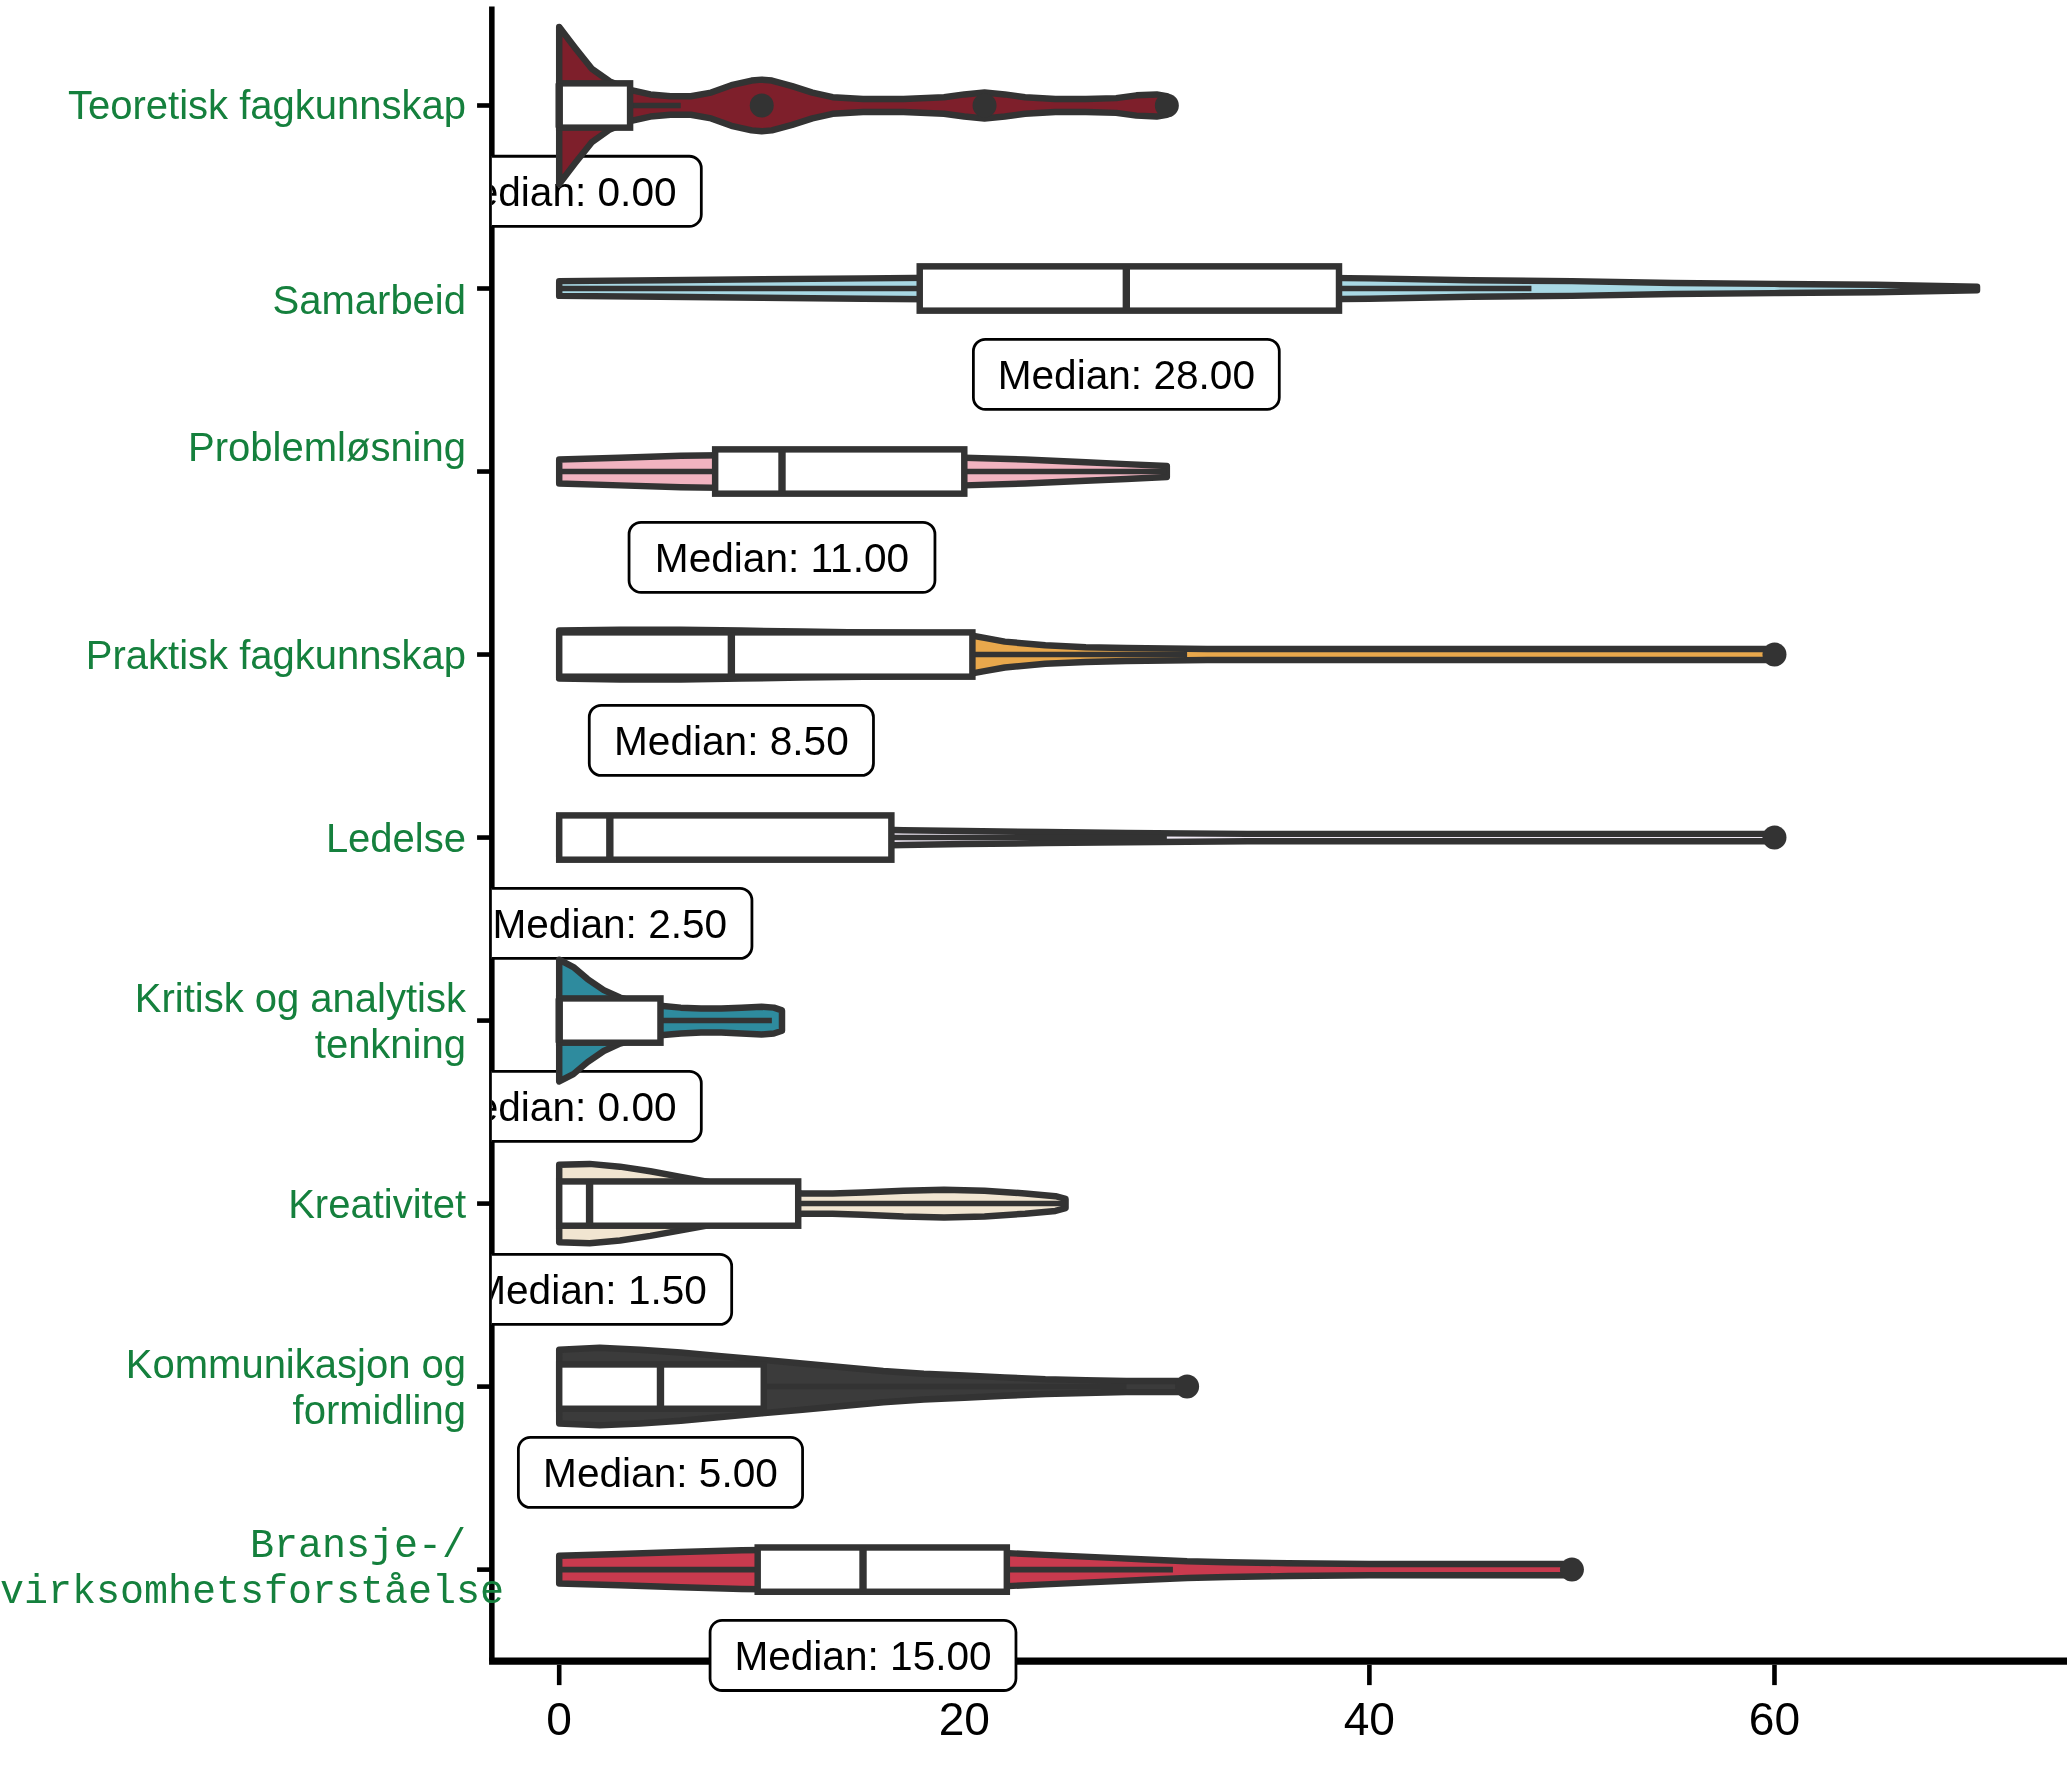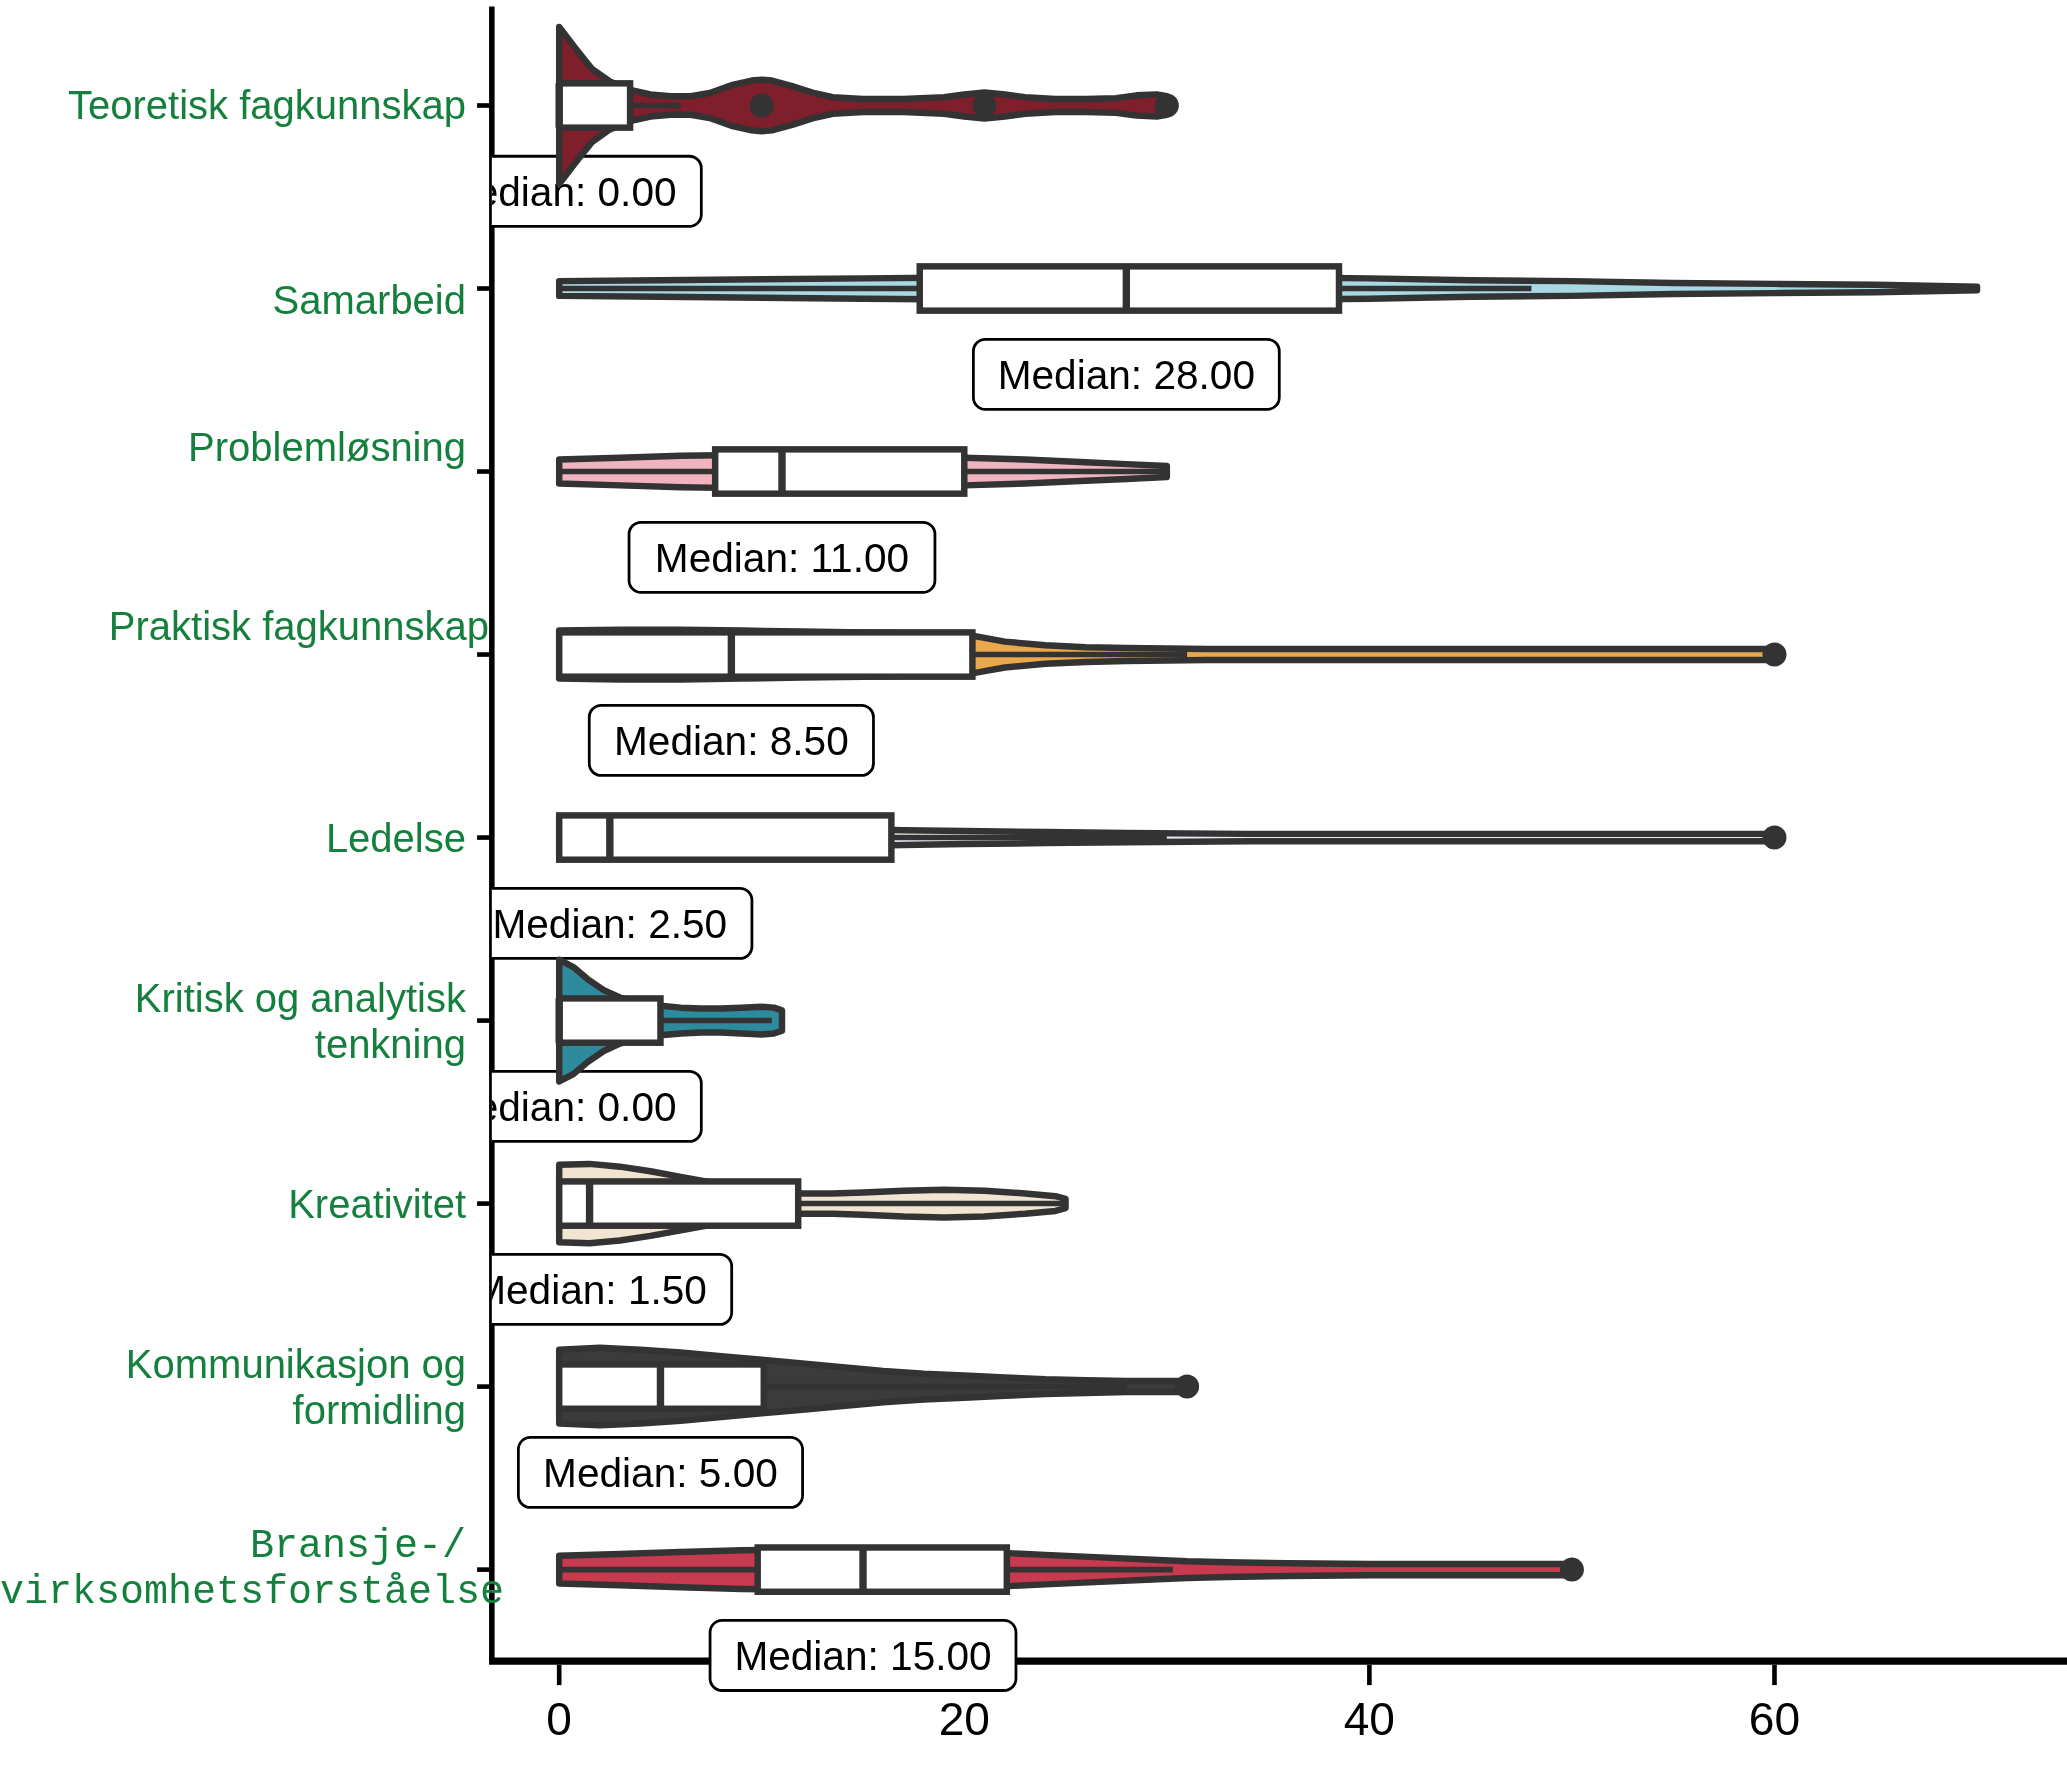--- a/index.html
+++ b/index.html
@@ -105,21 +105,21 @@
       <line x1="606" y1="1700.8333333333335" x2="821.11" y2="1700.8333333333335" stroke="#333333" stroke-width="6"></line>
       <line x1="1091.095" y1="1700.8333333333335" x2="1271.085" y2="1700.8333333333335" stroke="#333333" stroke-width="6"></line>
       <rect x="821.11" y="1676.8333333333335" width="269.985" height="48" fill="#ffffff" stroke="#333333" stroke-width="7"></rect>
       <line x1="935.25" y1="1676.8333333333335" x2="935.25" y2="1724.8333333333335" stroke="#333333" stroke-width="8"></line>
       <circle cx="1703.5" cy="1700.8333333333335" r="13" fill="#333333"></circle>
     </svg>
   <div id="labels">
       <div class="cat-label" style="top: 105px;">Teoretisk fagkunnskap</div>
       <div class="cat-label" style="top: 300px;">Samarbeid</div>
       <div class="cat-label" style="top: 447px;">Problemløsning</div>
-      <div class="cat-label" style="top: 626px; padding-left: 23px;">Praktisk fagkunnskap</div>
+      <div class="cat-label" style="top: 655px;">Praktisk fagkunnskap</div>
       <div class="cat-label" style="top: 838px;">Ledelse</div>
       <div class="cat-label" style="top: 1021px;">Kritisk og analytisk
 tenkning</div>
       <div class="cat-label" style="top: 1204px; text-align: right;">Kreativitet</div>
       <div class="cat-label" style="top: 1387px;">Kommunikasjon og
 formidling</div>
       <div class="cat-label" style="top: 1570px; font-family: Liberation Mono, monospace;">Bransje-/
 virksomhetsforståelse</div>
     </div>
 </div>

